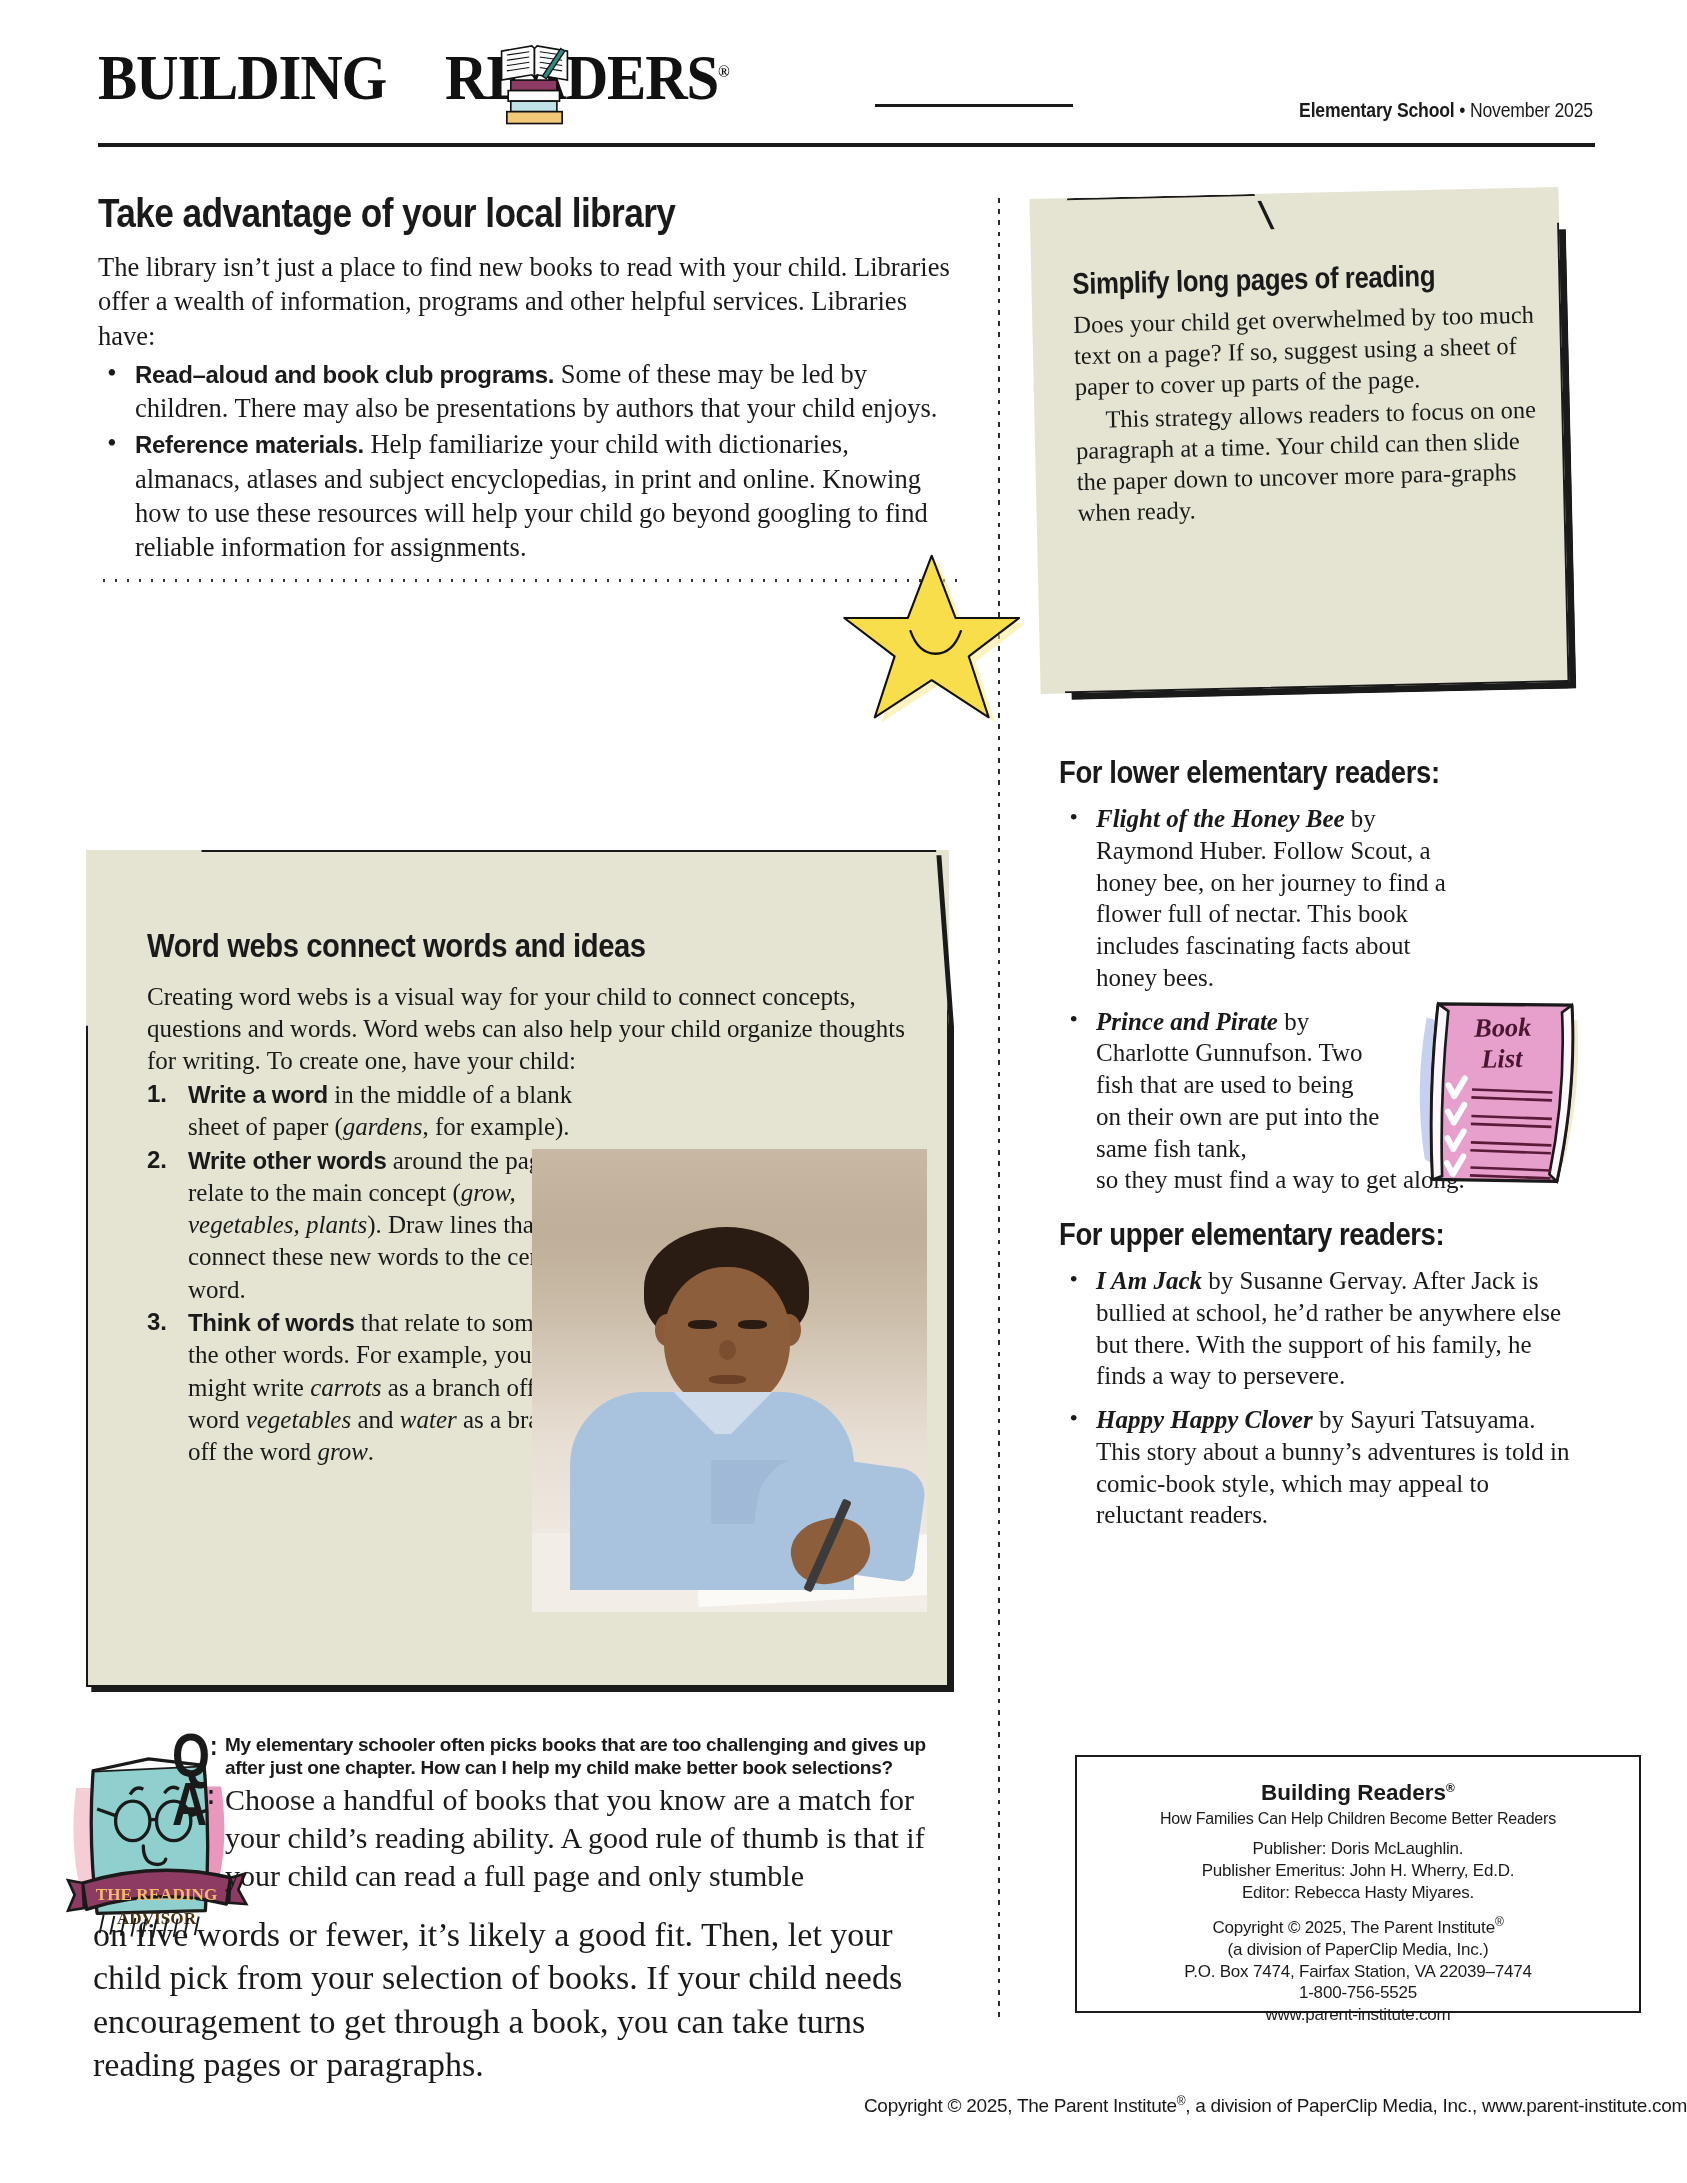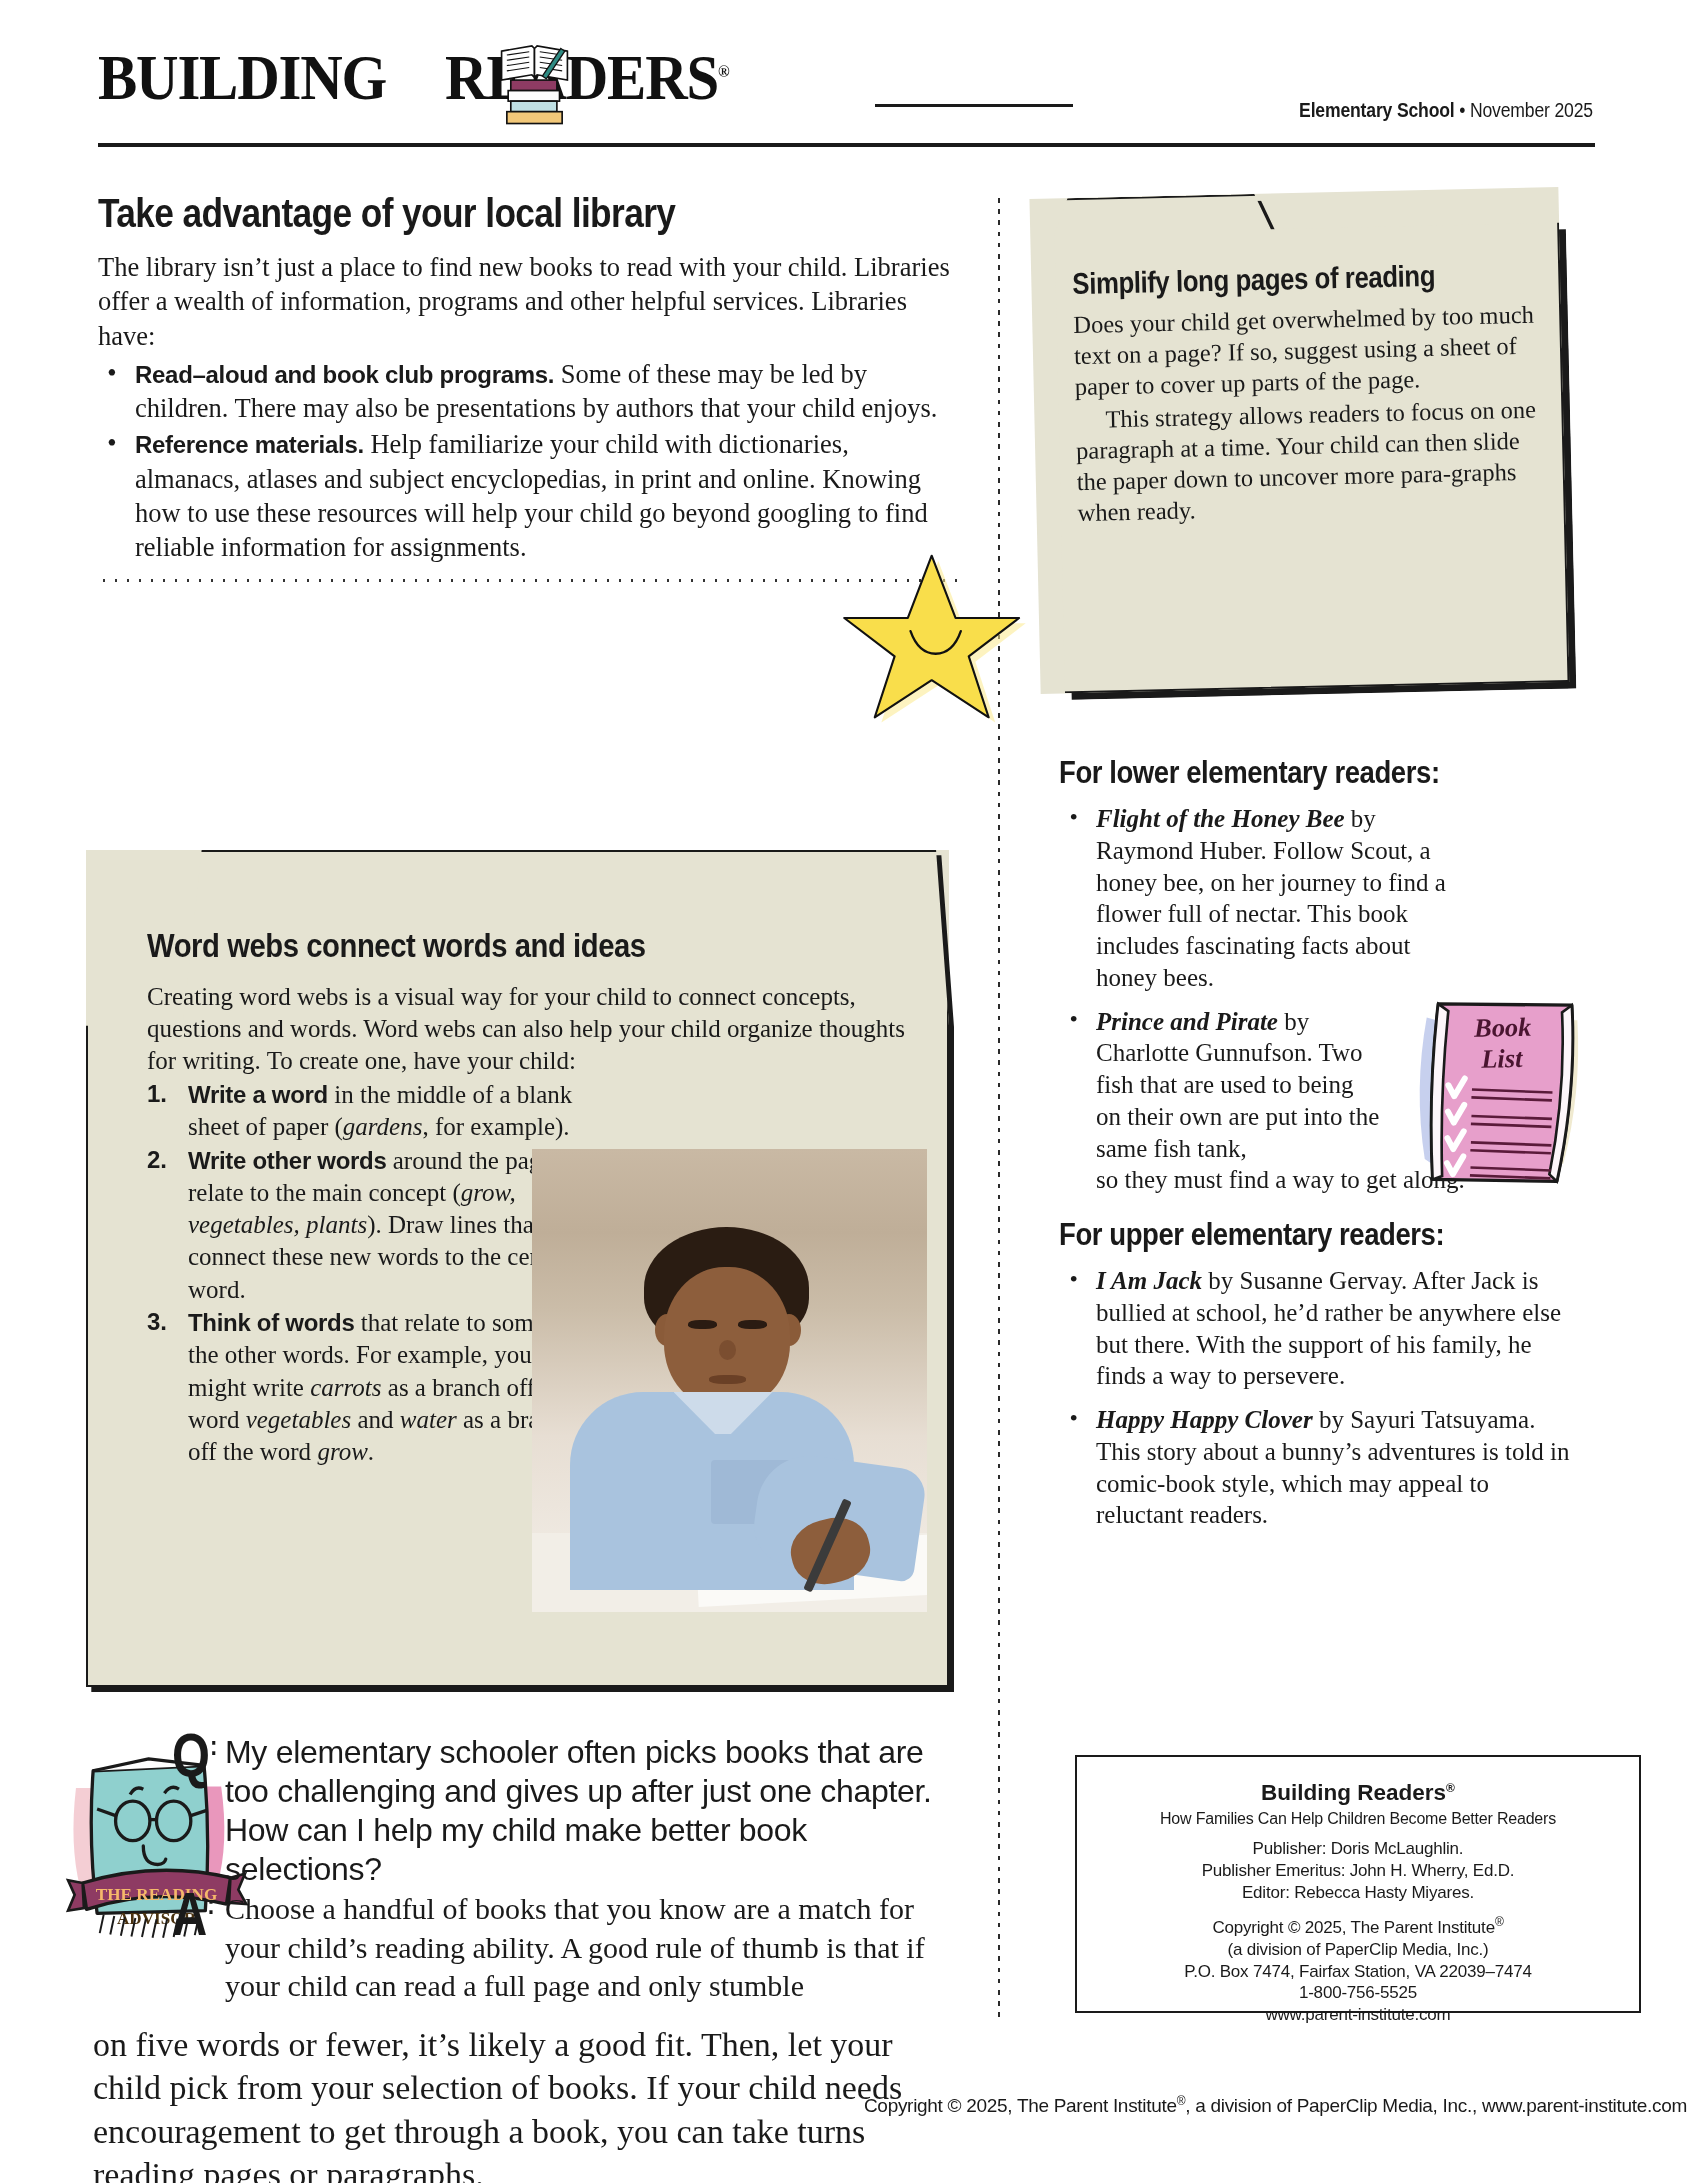--- a/index.html
+++ b/index.html
@@ -160,21 +160,21 @@
 
   
   .qa{position:absolute;left:93px;top:1733px;width:867px;}
   .qa .qrow{position:relative;padding-left:132px;min-height:26.5px;}
   .qmark{
     position:absolute;left:79px;top:-8px;
     font-family:"Liberation Sans", sans-serif;font-weight:bold;font-size:61px;line-height:1;
     transform:scaleX(.8);transform-origin:left top;
   }
   .qtext{
-    font-family:"Liberation Sans", sans-serif;font-weight:normal;font-size:32px;line-height:1.22;
+    font-family:"Liberation Sans", sans-serif;font-weight:bold;font-size:19px;line-height:1.22;
     letter-spacing:-0.3px;
   }
   .arow{position:relative;padding-left:132px;margin-top:1.3px;}
   .amark{
     position:absolute;left:79px;top:-6.6px;
     font-family:"Liberation Sans", sans-serif;font-weight:bold;font-size:61px;line-height:1;
     transform:scaleX(.8);transform-origin:left top;
   }
   .atext{font-size:30px;line-height:1.28;}
   .qa-tail{font-size:34px;line-height:1.28;margin-top:17px;}

